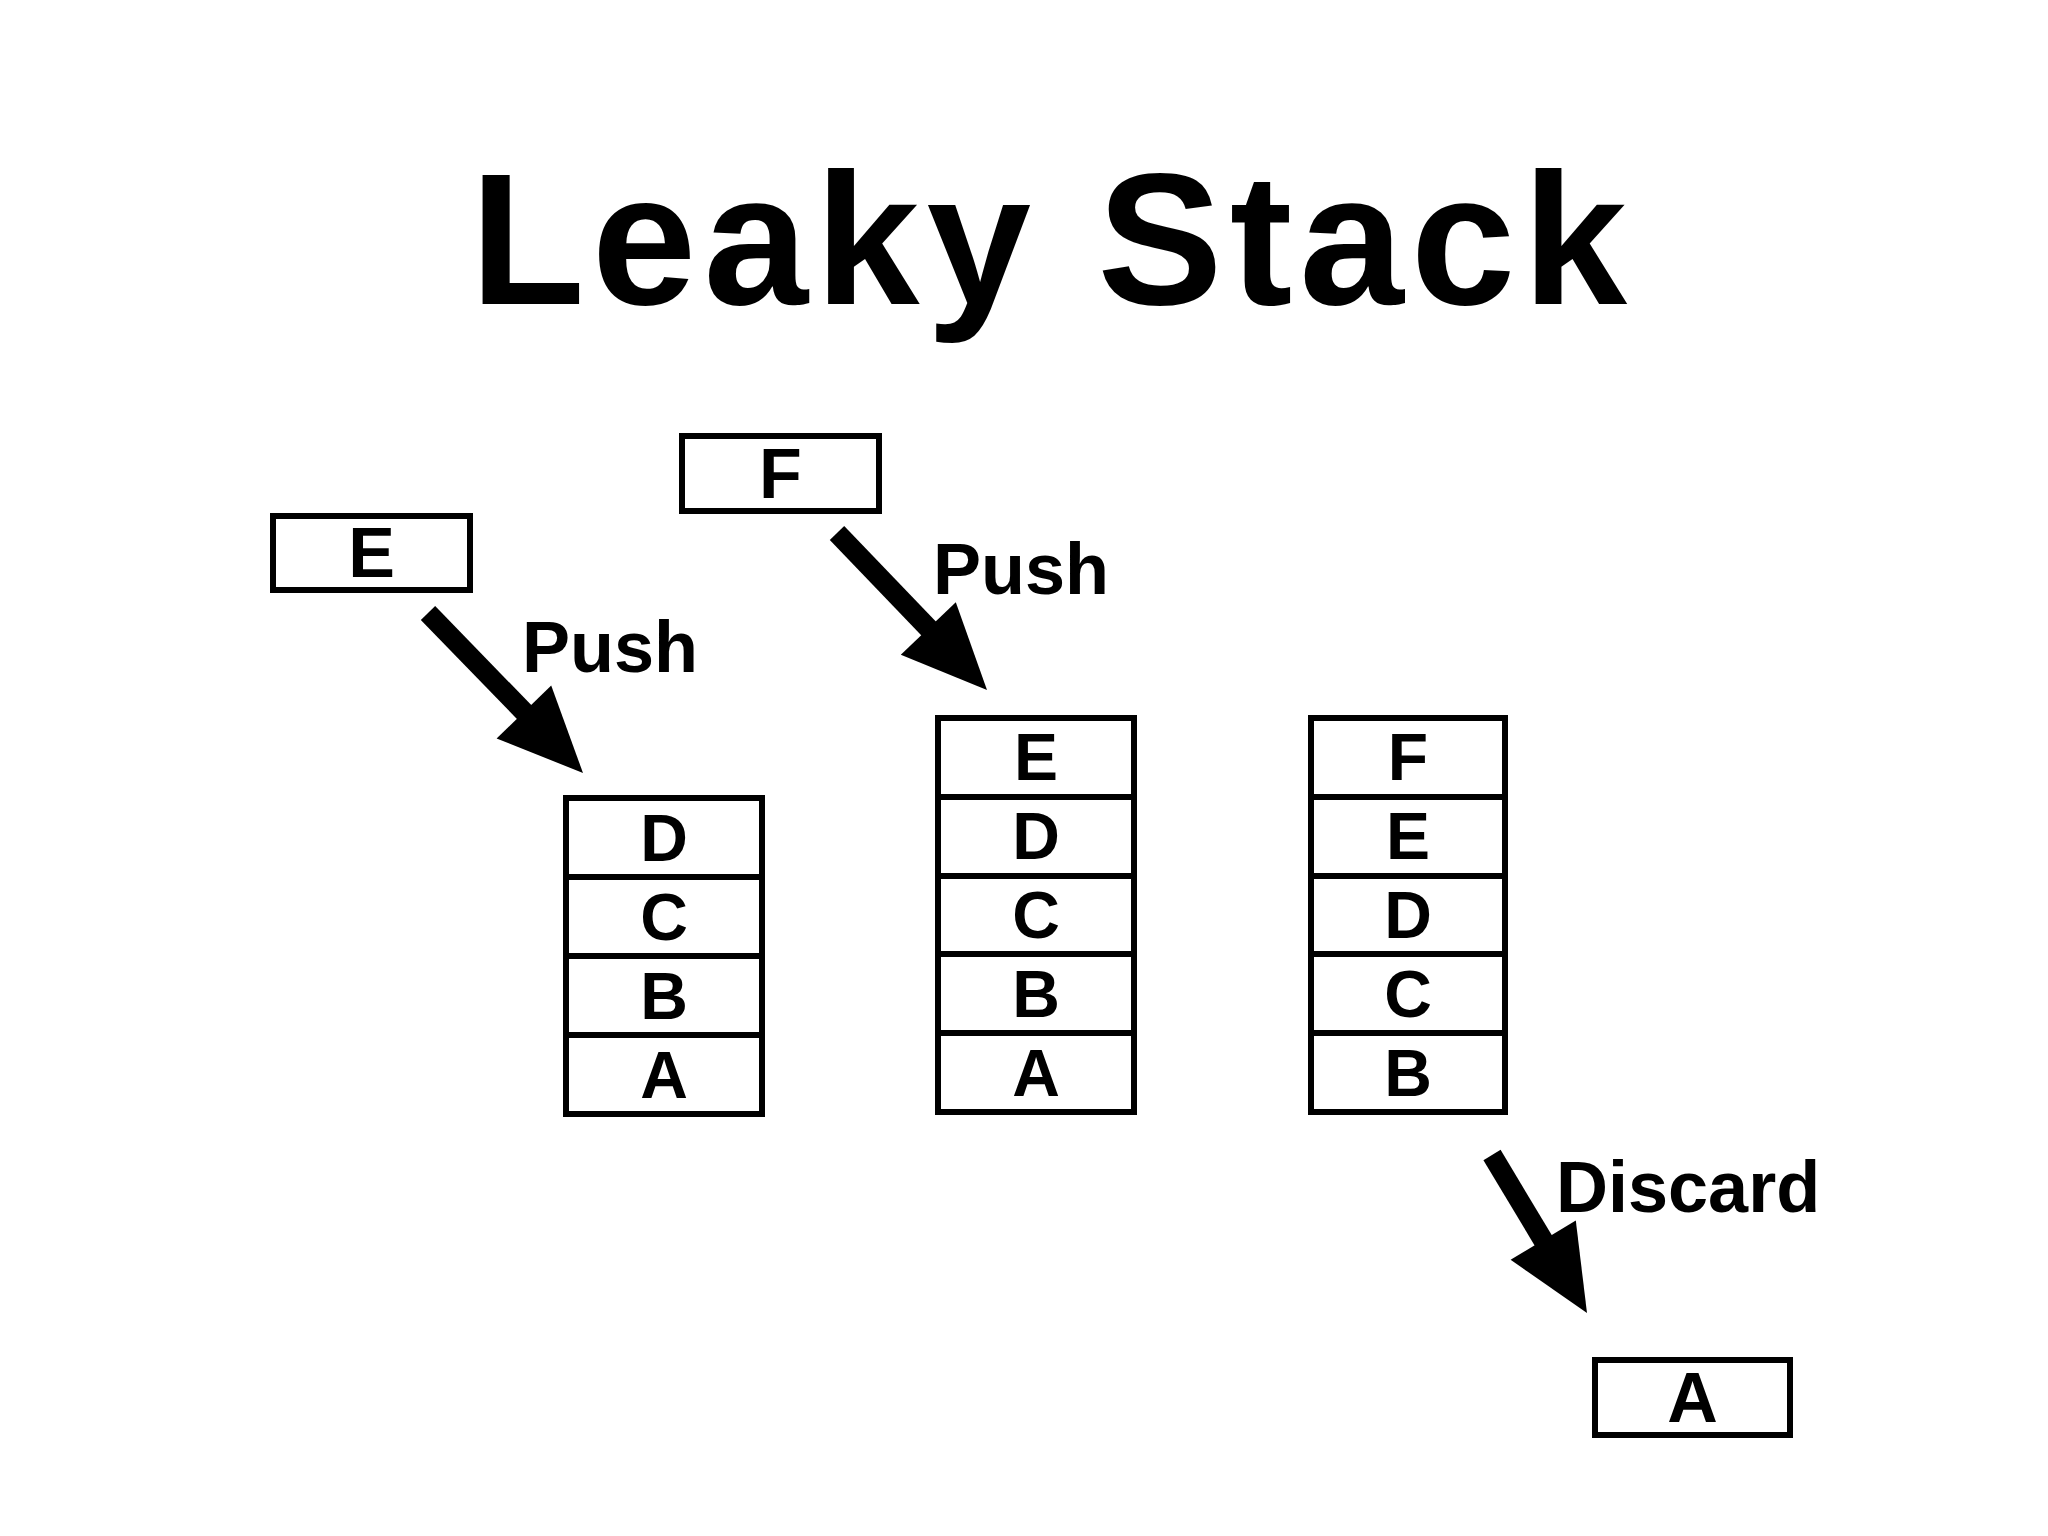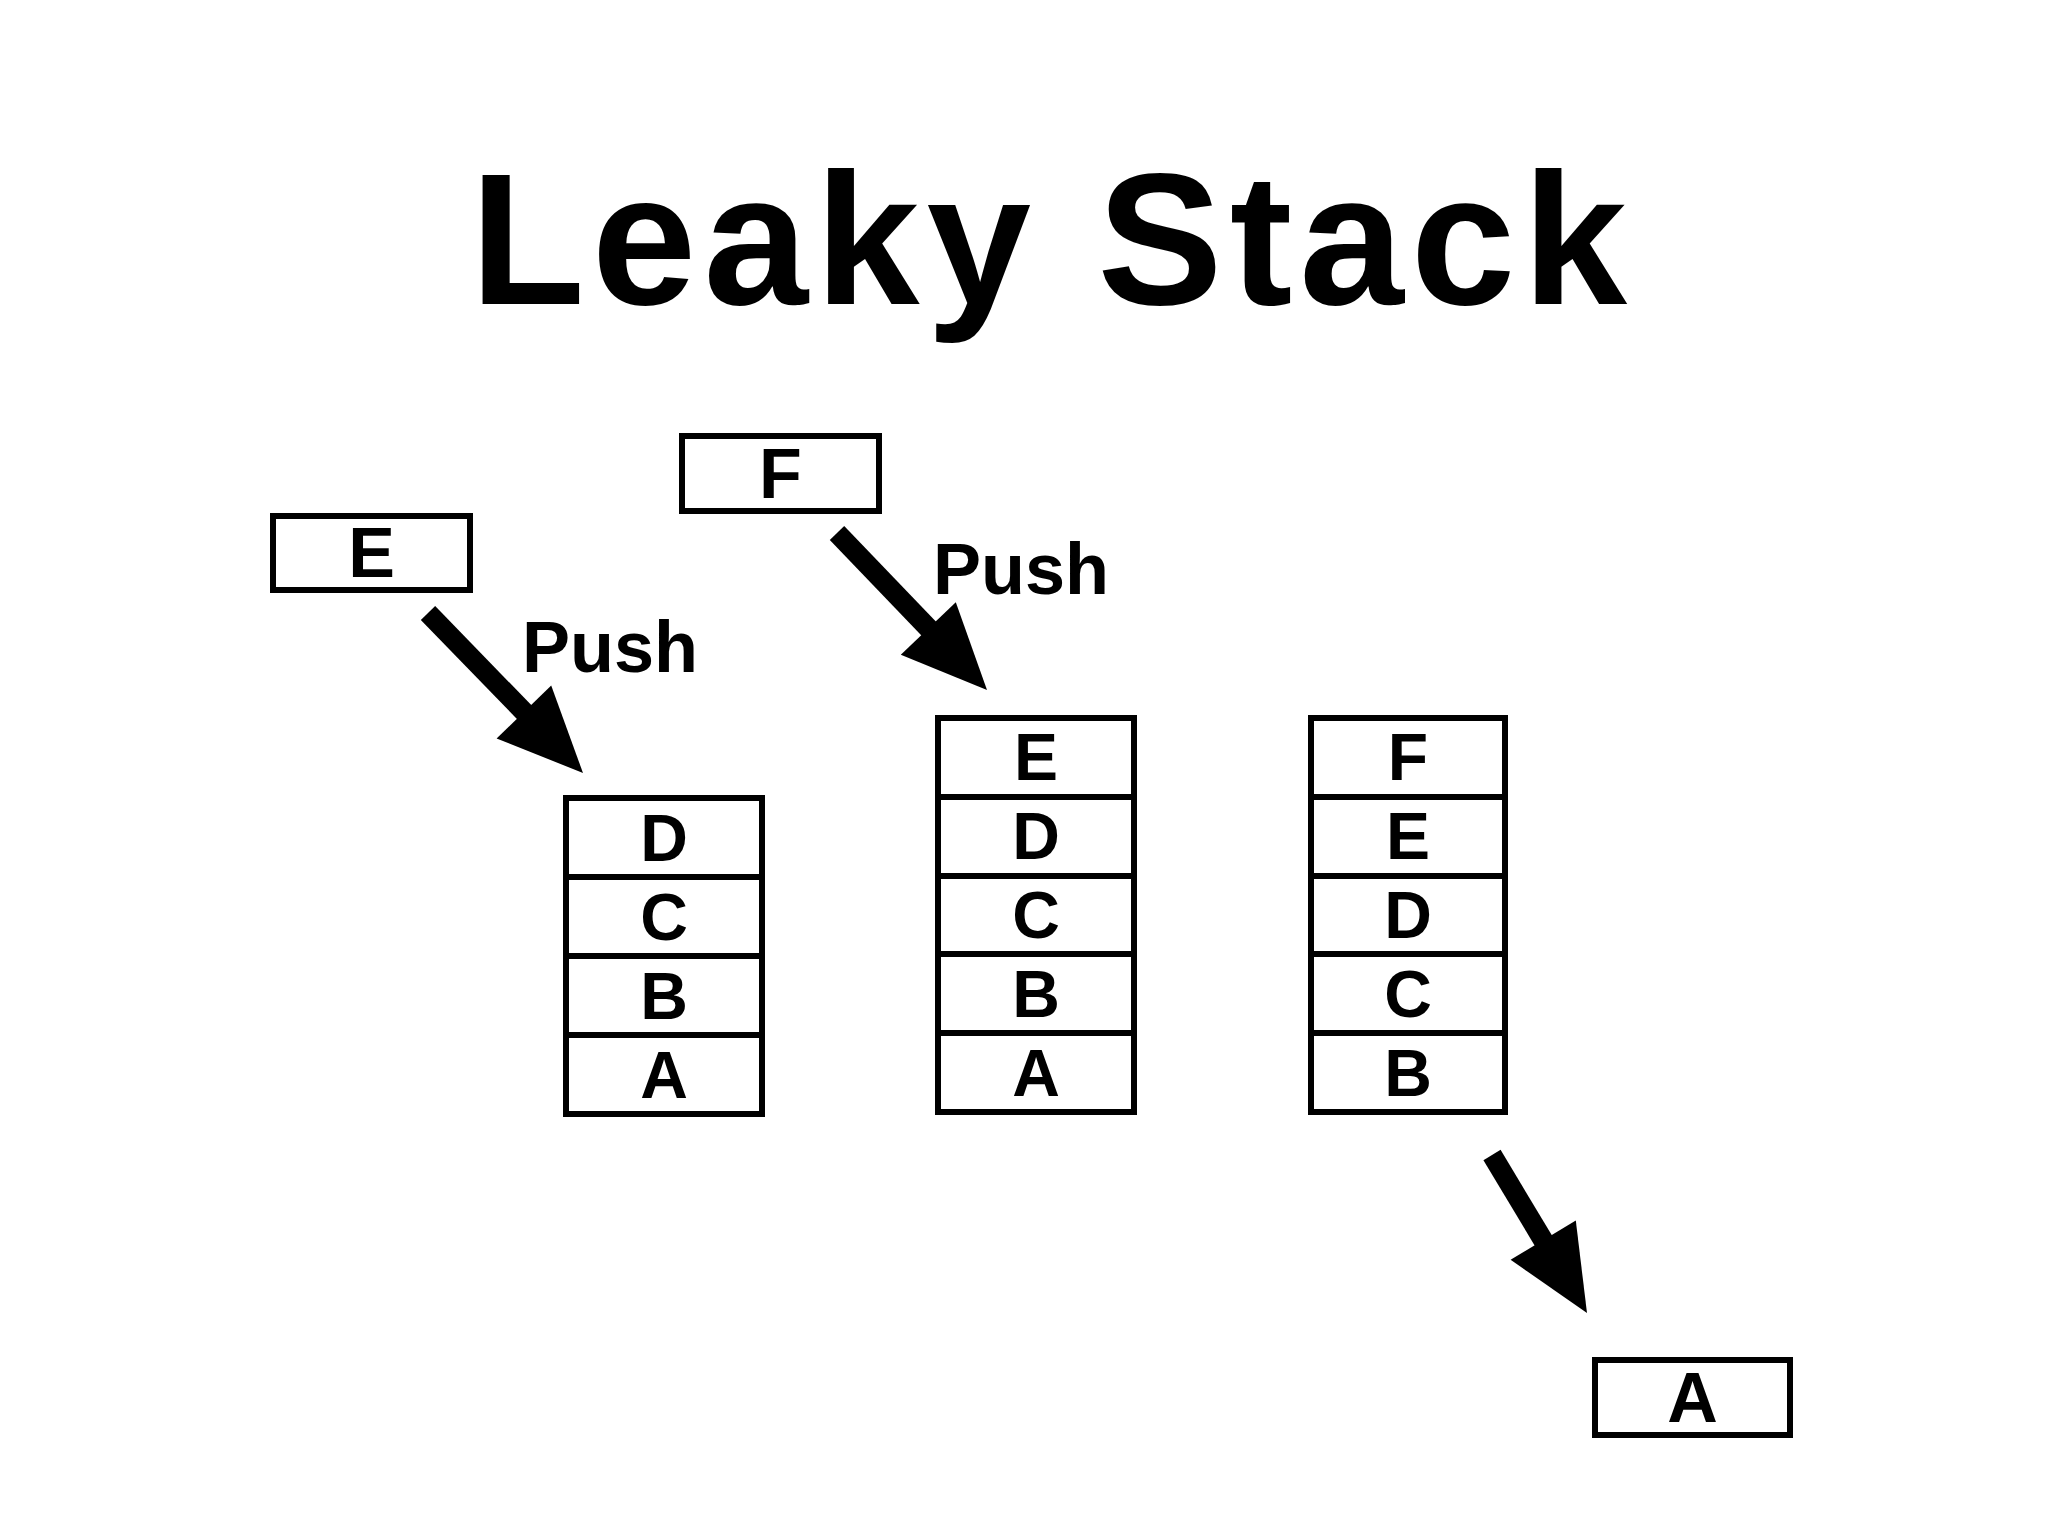--- a/index.html
+++ b/index.html
@@ -90,20 +90,21 @@
 <div class="slide">
 
   <h1 class="title">Leaky Stack</h1>
 
   <div class="box e-box">E</div>
 
   <div class="box f-box">F</div>
 
   <div class="action-label push1">Push</div>
   <div class="action-label push2">Push</div>
+  <div class="action-label discard">Discard</div>
 
   <div class="stack s1">
     <div class="cell">D</div>
     <div class="cell">C</div>
     <div class="cell">B</div>
     <div class="cell">A</div>
   </div>
 
   <div class="stack s2">
     <div class="cell">E</div>

